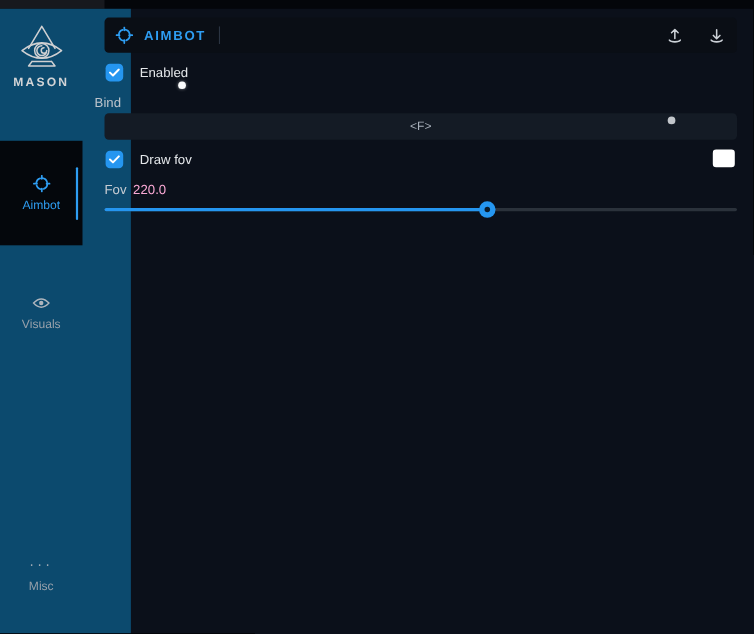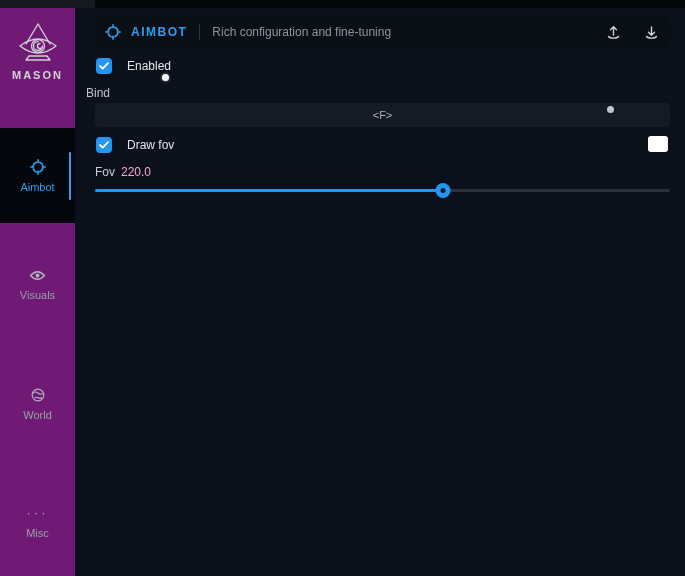--- a/index.html
+++ b/index.html
@@ -7,21 +7,21 @@
     position:relative; width:685px; height:576px; overflow:hidden;
     background:#0b101a;
     font-family:"Liberation Sans", sans-serif;
     -webkit-font-smoothing:antialiased;
   }
   
   .top-strip { position:absolute; top:0; left:0; width:685px; height:8px; background:#04060a; }
   .top-strip-left { position:absolute; top:0; left:0; width:95px; height:8px; background:#17191e; }
 
   
-  .sidebar { position:absolute; top:8px; left:0; width:75px; height:568px; background:#701a75; }
+  .sidebar { position:absolute; top:8px; left:0; width:75px; height:568px; background:#0c4a6e;padding-left:44px; }
   .logo { position:absolute; top:14px; left:0; width:75px; text-align:center; }
   .logo svg { display:block; margin:0 auto; }
   .logo-label { margin-top:5px; font-size:11px; font-weight:bold; letter-spacing:2px; color:#d3d4d6; }
 
   .nav-item {
     position:absolute; left:0; width:75px;
     display:flex; flex-direction:column; align-items:center; justify-content:center;
     gap:6px; color:#97a0aa; font-size:11px; cursor:pointer;
   }
   .nav-item .nav-icon { display:flex; align-items:center; justify-content:center; height:16px; }
@@ -119,47 +119,36 @@
     <div class="nav-item nav-visuals">
       <span class="nav-icon">
         <svg width="17" height="13" viewBox="0 0 17 13" fill="none" stroke="#aeb5bd" stroke-width="1.3" stroke-linecap="round">
           <path d="M1.5 6.5 Q8.5 -1 15.5 6.5 Q8.5 14 1.5 6.5 Z"></path>
           <circle cx="8.5" cy="6.5" r="2" fill="#aeb5bd" stroke="none"></circle>
         </svg>
       </span>
       <span class="nav-label">Visuals</span>
     </div>
 
-    <div class="nav-item nav-world">
-      <span class="nav-icon">
-        <svg width="14" height="14" viewBox="0 0 14 14" fill="none" stroke="#aeb5bd" stroke-width="1.2">
-          <circle cx="7" cy="7" r="5.8"></circle>
-          <path d="M2 5 Q5 3 7 5 Q9 7 12 5.5"></path>
-          <path d="M4 10 Q6 8.5 8 10 Q9.5 11 11 9.5"></path>
-        </svg>
-      </span>
-      <span class="nav-label">World</span>
-    </div>
 
     <div class="nav-item nav-misc">
       <span class="nav-icon ellipsis-glyph">···</span>
       <span class="nav-label">Misc</span>
     </div>
   </aside>
 
   <div class="header-bar">
     <span style="display:flex;">
       <svg width="16" height="16" viewBox="0 0 16 16" fill="none" stroke="#2e9df2" stroke-width="1.6" stroke-linecap="round">
         <circle cx="8" cy="8" r="5" stroke-dasharray="5.8 2"></circle>
         <path d="M8 0.8 V3.6 M8 12.4 V15.2 M0.8 8 H3.6 M12.4 8 H15.2"></path>
       </svg>
     </span>
     <span class="header-title">AIMBOT</span>
     <span class="header-divider"></span>
-    <span class="header-subtitle">Rich configuration and fine-tuning</span>
     <span class="header-actions">
       <span class="icon-btn">
         <svg width="15" height="15" viewBox="0 0 15 15" fill="none" stroke="#ccd1d7" stroke-width="1.4" stroke-linecap="round" stroke-linejoin="round">
           <path d="M7.5 10 V2 M4.5 4.8 L7.5 1.8 L10.5 4.8"></path>
           <path d="M2.5 11.5 C4 13.6, 11 13.6, 12.5 11.5"></path>
         </svg>
       </span>
       <span class="icon-btn">
         <svg width="15" height="15" viewBox="0 0 15 15" fill="none" stroke="#ccd1d7" stroke-width="1.4" stroke-linecap="round" stroke-linejoin="round">
           <path d="M7.5 2 V10 M4.5 7.2 L7.5 10.2 L10.5 7.2"></path>

